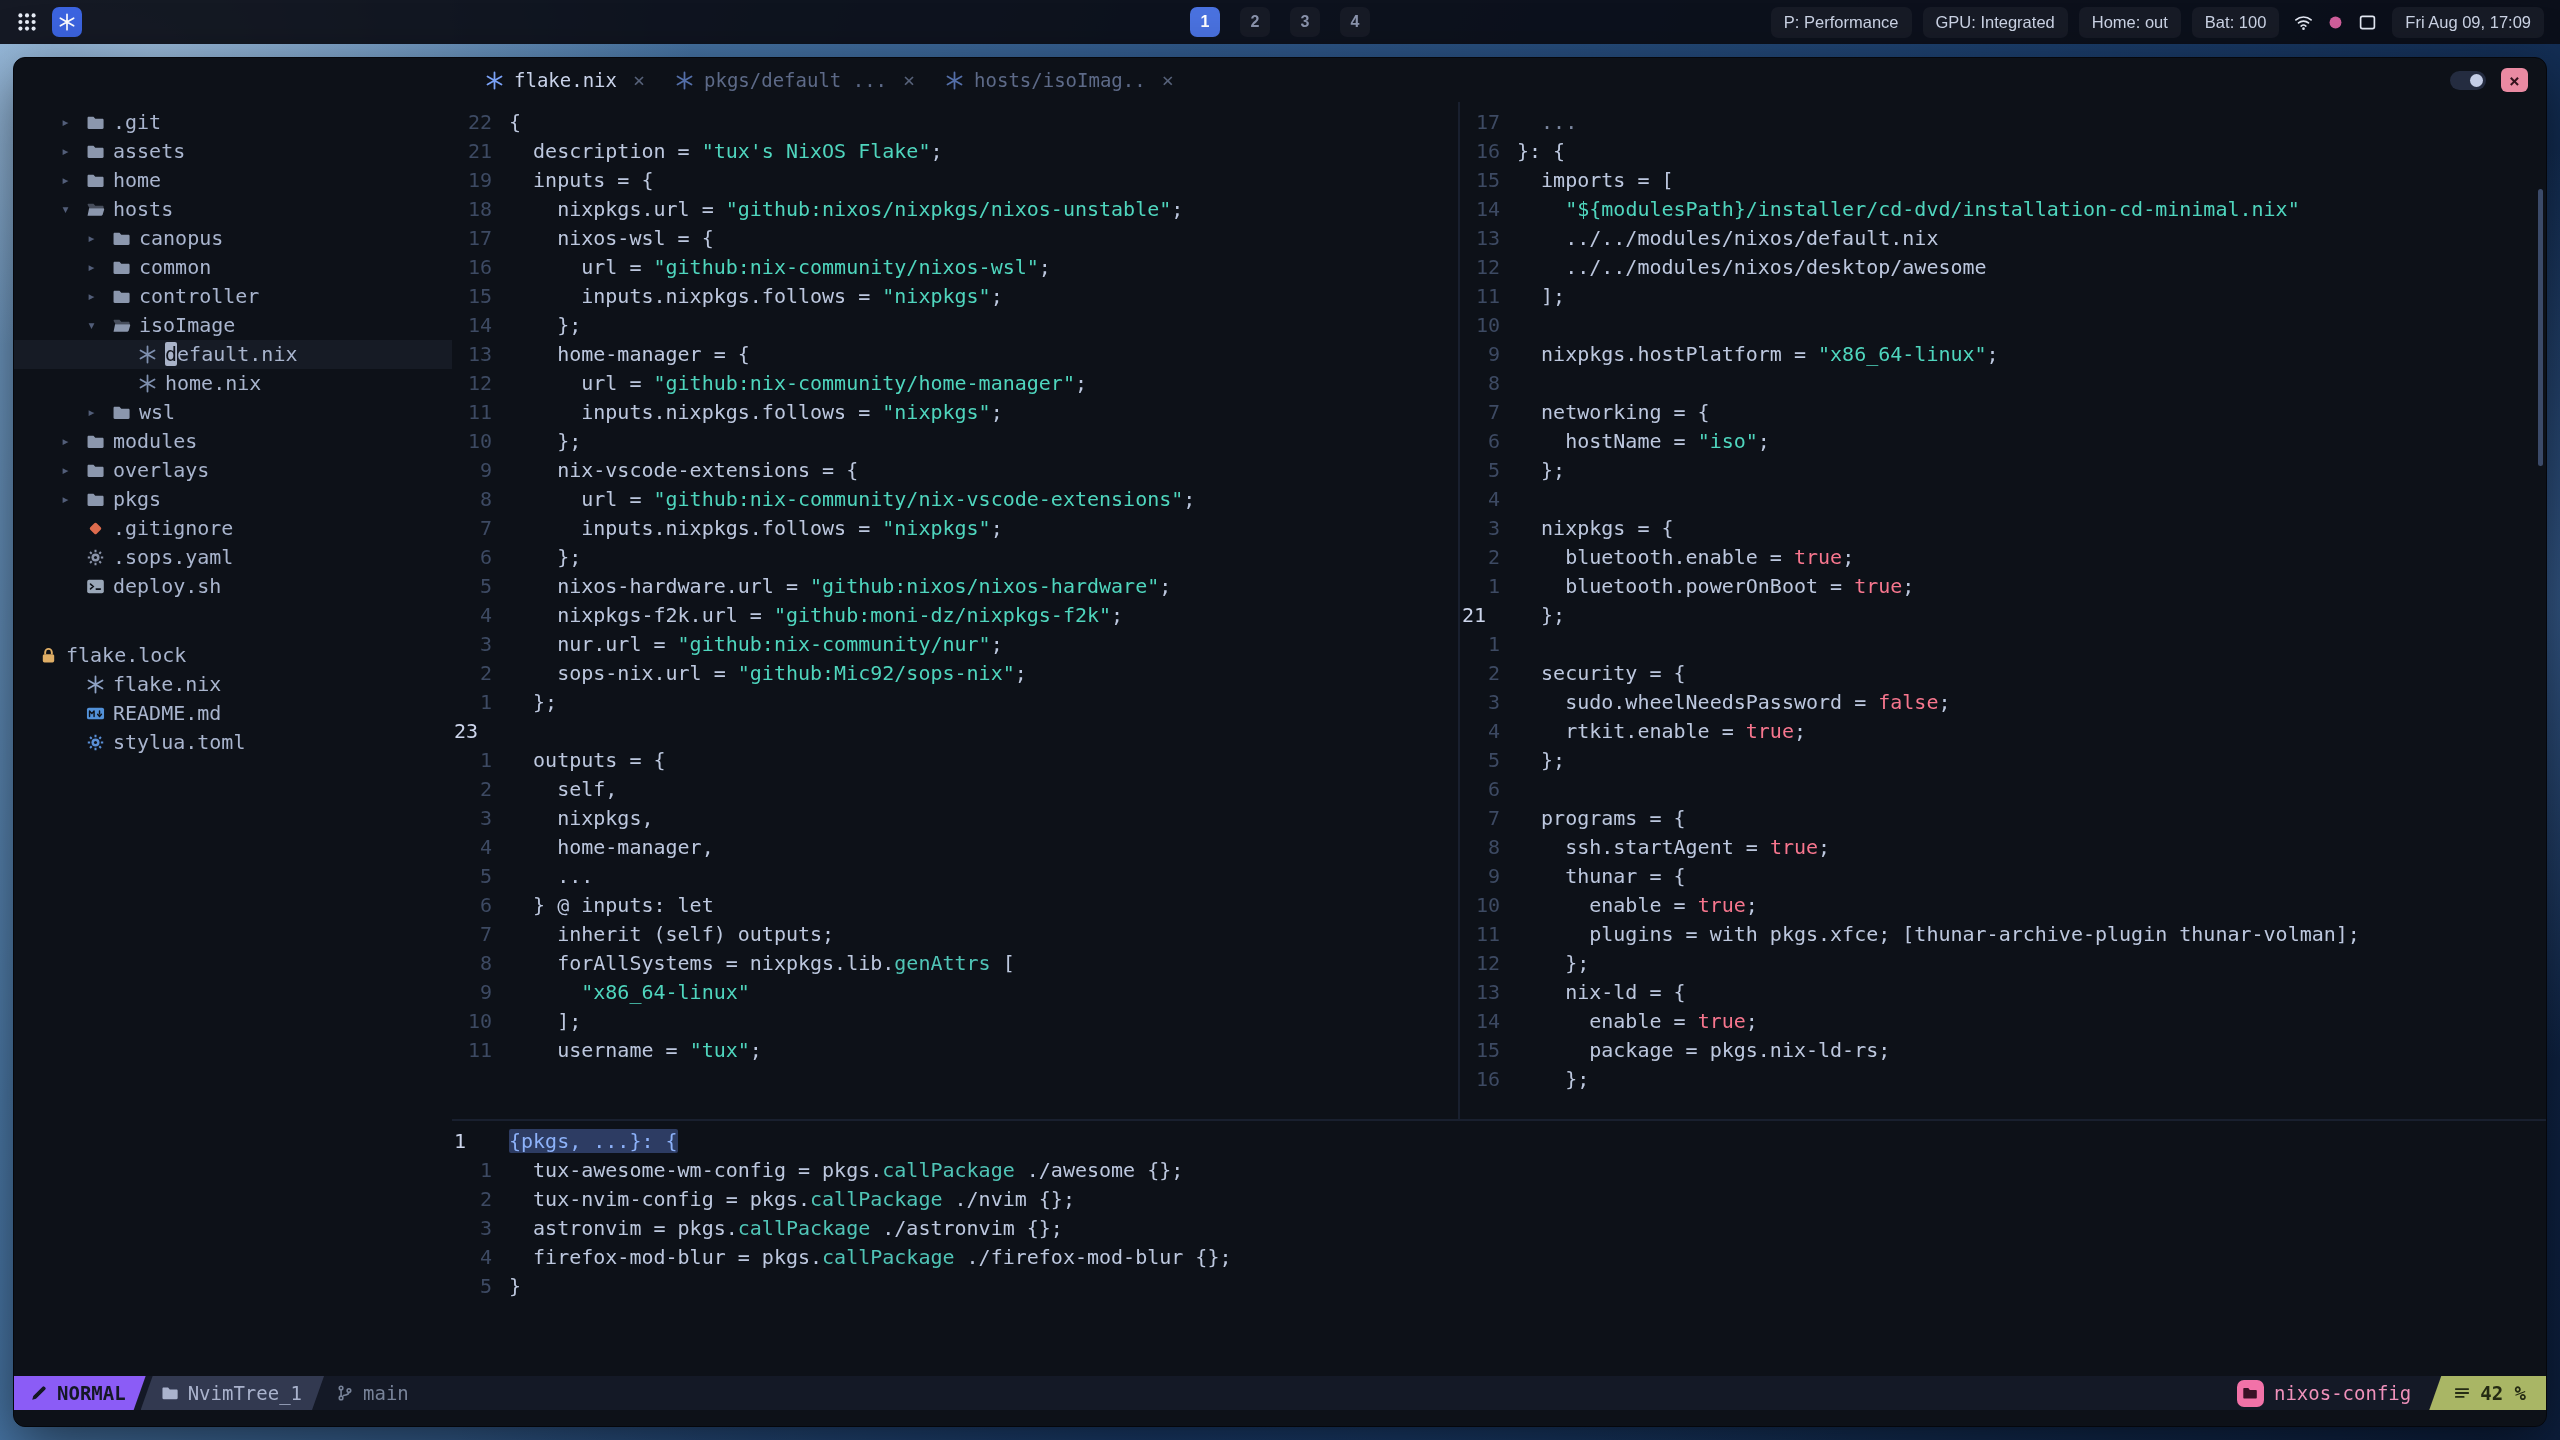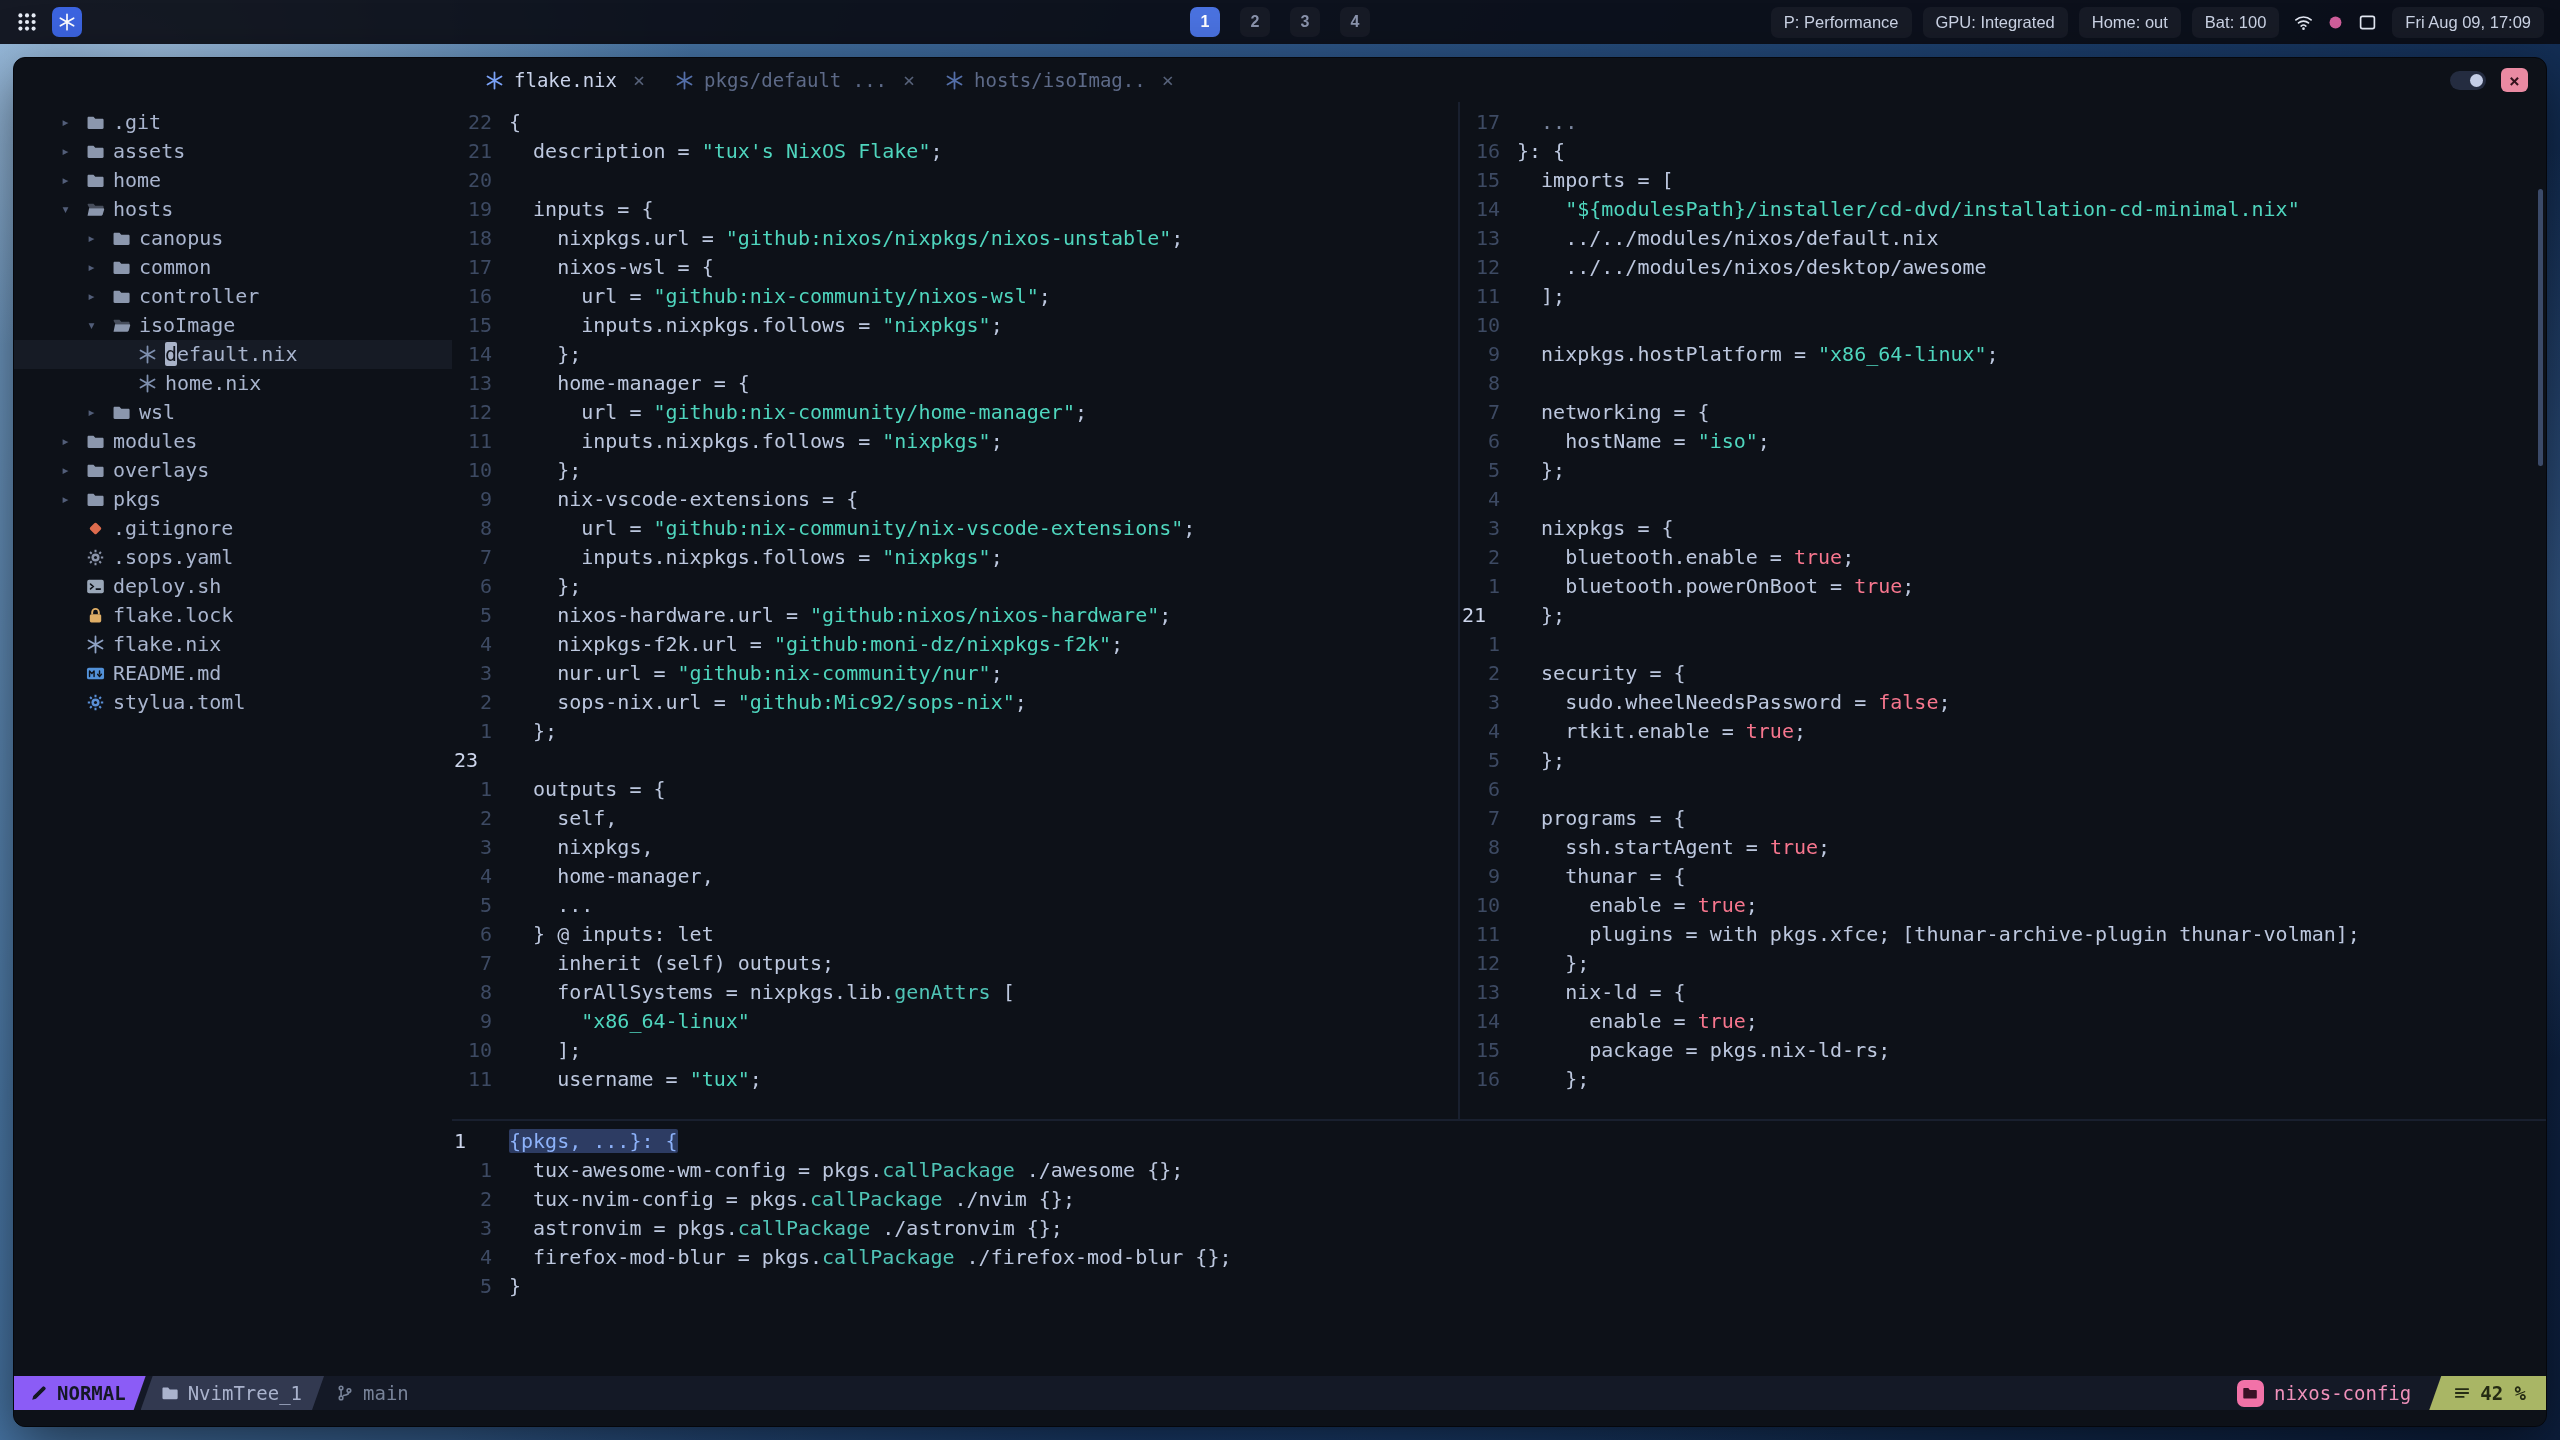--- a/index.html
+++ b/index.html
@@ -257,21 +257,21 @@
                 <g stroke="currentColor" stroke-width="1.7">
                   <path d="M8 1.5v2M8 12.5v2M1.5 8h2M12.5 8h2M3.4 3.4l1.4 1.4M11.2 11.2l1.4 1.4M12.6 3.4l-1.4 1.4M4.8 11.2l-1.4 1.4"></path>
                 </g>
                 <circle cx="8" cy="8" r="3.4" fill="currentColor"></circle>
                 <circle cx="8" cy="8" r="1.3" fill="#0d1118"></circle>
               </svg></span><span class="tlabel">.sops.yaml</span></div>
           <div class="titem" style="padding-left: 47px;"><span class="chev"></span><span class="ticon" style="color: rgb(154, 167, 184);"><svg viewBox="0 0 16 16">
                 <rect x="1" y="2.4" width="14" height="11.2" rx="1.6" fill="currentColor"></rect>
                 <path d="M3.8 6l2.3 2-2.3 2M8.6 10.2h3.5" stroke="#0d1118" stroke-width="1.3" fill="none" stroke-linecap="round"></path>
               </svg></span><span class="tlabel">deploy.sh</span></div>
-          <div class="titem" style="padding-left: 47px;"><span class="chev"></span><span class="ticon" style="color: rgb(223, 174, 102);"><svg viewBox="0 0 16 16">
+          <div class="titem" style=" margin-top: 40px;"><span class="chev"></span><span class="ticon" style="color: rgb(223, 174, 102);"><svg viewBox="0 0 16 16">
                 <path d="M5.2 7V5.2a2.8 2.8 0 0 1 5.6 0V7" fill="none" stroke="currentColor" stroke-width="1.6"></path>
                 <rect x="3.2" y="6.9" width="9.6" height="6.9" rx="1.4" fill="currentColor"></rect>
               </svg></span><span class="tlabel">flake.lock</span></div>
           <div class="titem" style="padding-left: 47px;"><span class="chev"></span><span class="ticon" style="color: rgb(143, 162, 196);"><svg viewBox="0 0 16 16">
                 <g stroke="currentColor" stroke-width="1.5" stroke-linecap="round" fill="none">
                   <path d="M8 1.2v13.6M2.1 4.6l11.8 6.8M2.1 11.4L13.9 4.6"></path>
                 </g>
               </svg></span><span class="tlabel">flake.nix</span></div>
           <div class="titem" style="padding-left: 47px;"><span class="chev"></span><span class="ticon" style="color: rgb(82, 145, 216);"><svg viewBox="0 0 16 16">
                 <rect x=".8" y="3.1" width="14.4" height="9.8" rx="1.6" fill="currentColor"></rect>
@@ -284,21 +284,20 @@
                 <circle cx="8" cy="8" r="3.4" fill="currentColor"></circle>
                 <circle cx="8" cy="8" r="1.3" fill="#0d1118"></circle>
               </svg></span><span class="tlabel">stylua.toml</span></div>
         </aside>
       <div class="editor-area">
         <div class="top-splits">
           <section class="pane pane-flake">
             <div class="code" id="pane-flake">
                 <div class="cline"><span class="ln">22</span><span class="ltext"><span class="tk-t">{</span></span></div>
                 <div class="cline"><span class="ln">21</span><span class="ltext"><span class="tk-t">  description = </span><span class="tk-s">"tux's NixOS Flake"</span><span class="tk-t">;</span></span></div>
-                <div class="cline"><span class="ln">20</span><span class="ltext"></span></div>
                 <div class="cline"><span class="ln">19</span><span class="ltext"><span class="tk-t">  inputs = {</span></span></div>
                 <div class="cline"><span class="ln">18</span><span class="ltext"><span class="tk-t">    nixpkgs.url = </span><span class="tk-s">"github:nixos/nixpkgs/nixos-unstable"</span><span class="tk-t">;</span></span></div>
                 <div class="cline"><span class="ln">17</span><span class="ltext"><span class="tk-t">    nixos-wsl = {</span></span></div>
                 <div class="cline"><span class="ln">16</span><span class="ltext"><span class="tk-t">      url = </span><span class="tk-s">"github:nix-community/nixos-wsl"</span><span class="tk-t">;</span></span></div>
                 <div class="cline"><span class="ln">15</span><span class="ltext"><span class="tk-t">      inputs.nixpkgs.follows = </span><span class="tk-s">"nixpkgs"</span><span class="tk-t">;</span></span></div>
                 <div class="cline"><span class="ln">14</span><span class="ltext"><span class="tk-t">    };</span></span></div>
                 <div class="cline"><span class="ln">13</span><span class="ltext"><span class="tk-t">    home-manager = {</span></span></div>
                 <div class="cline"><span class="ln">12</span><span class="ltext"><span class="tk-t">      url = </span><span class="tk-s">"github:nix-community/home-manager"</span><span class="tk-t">;</span></span></div>
                 <div class="cline"><span class="ln">11</span><span class="ltext"><span class="tk-t">      inputs.nixpkgs.follows = </span><span class="tk-s">"nixpkgs"</span><span class="tk-t">;</span></span></div>
                 <div class="cline"><span class="ln">10</span><span class="ltext"><span class="tk-t">    };</span></span></div>

